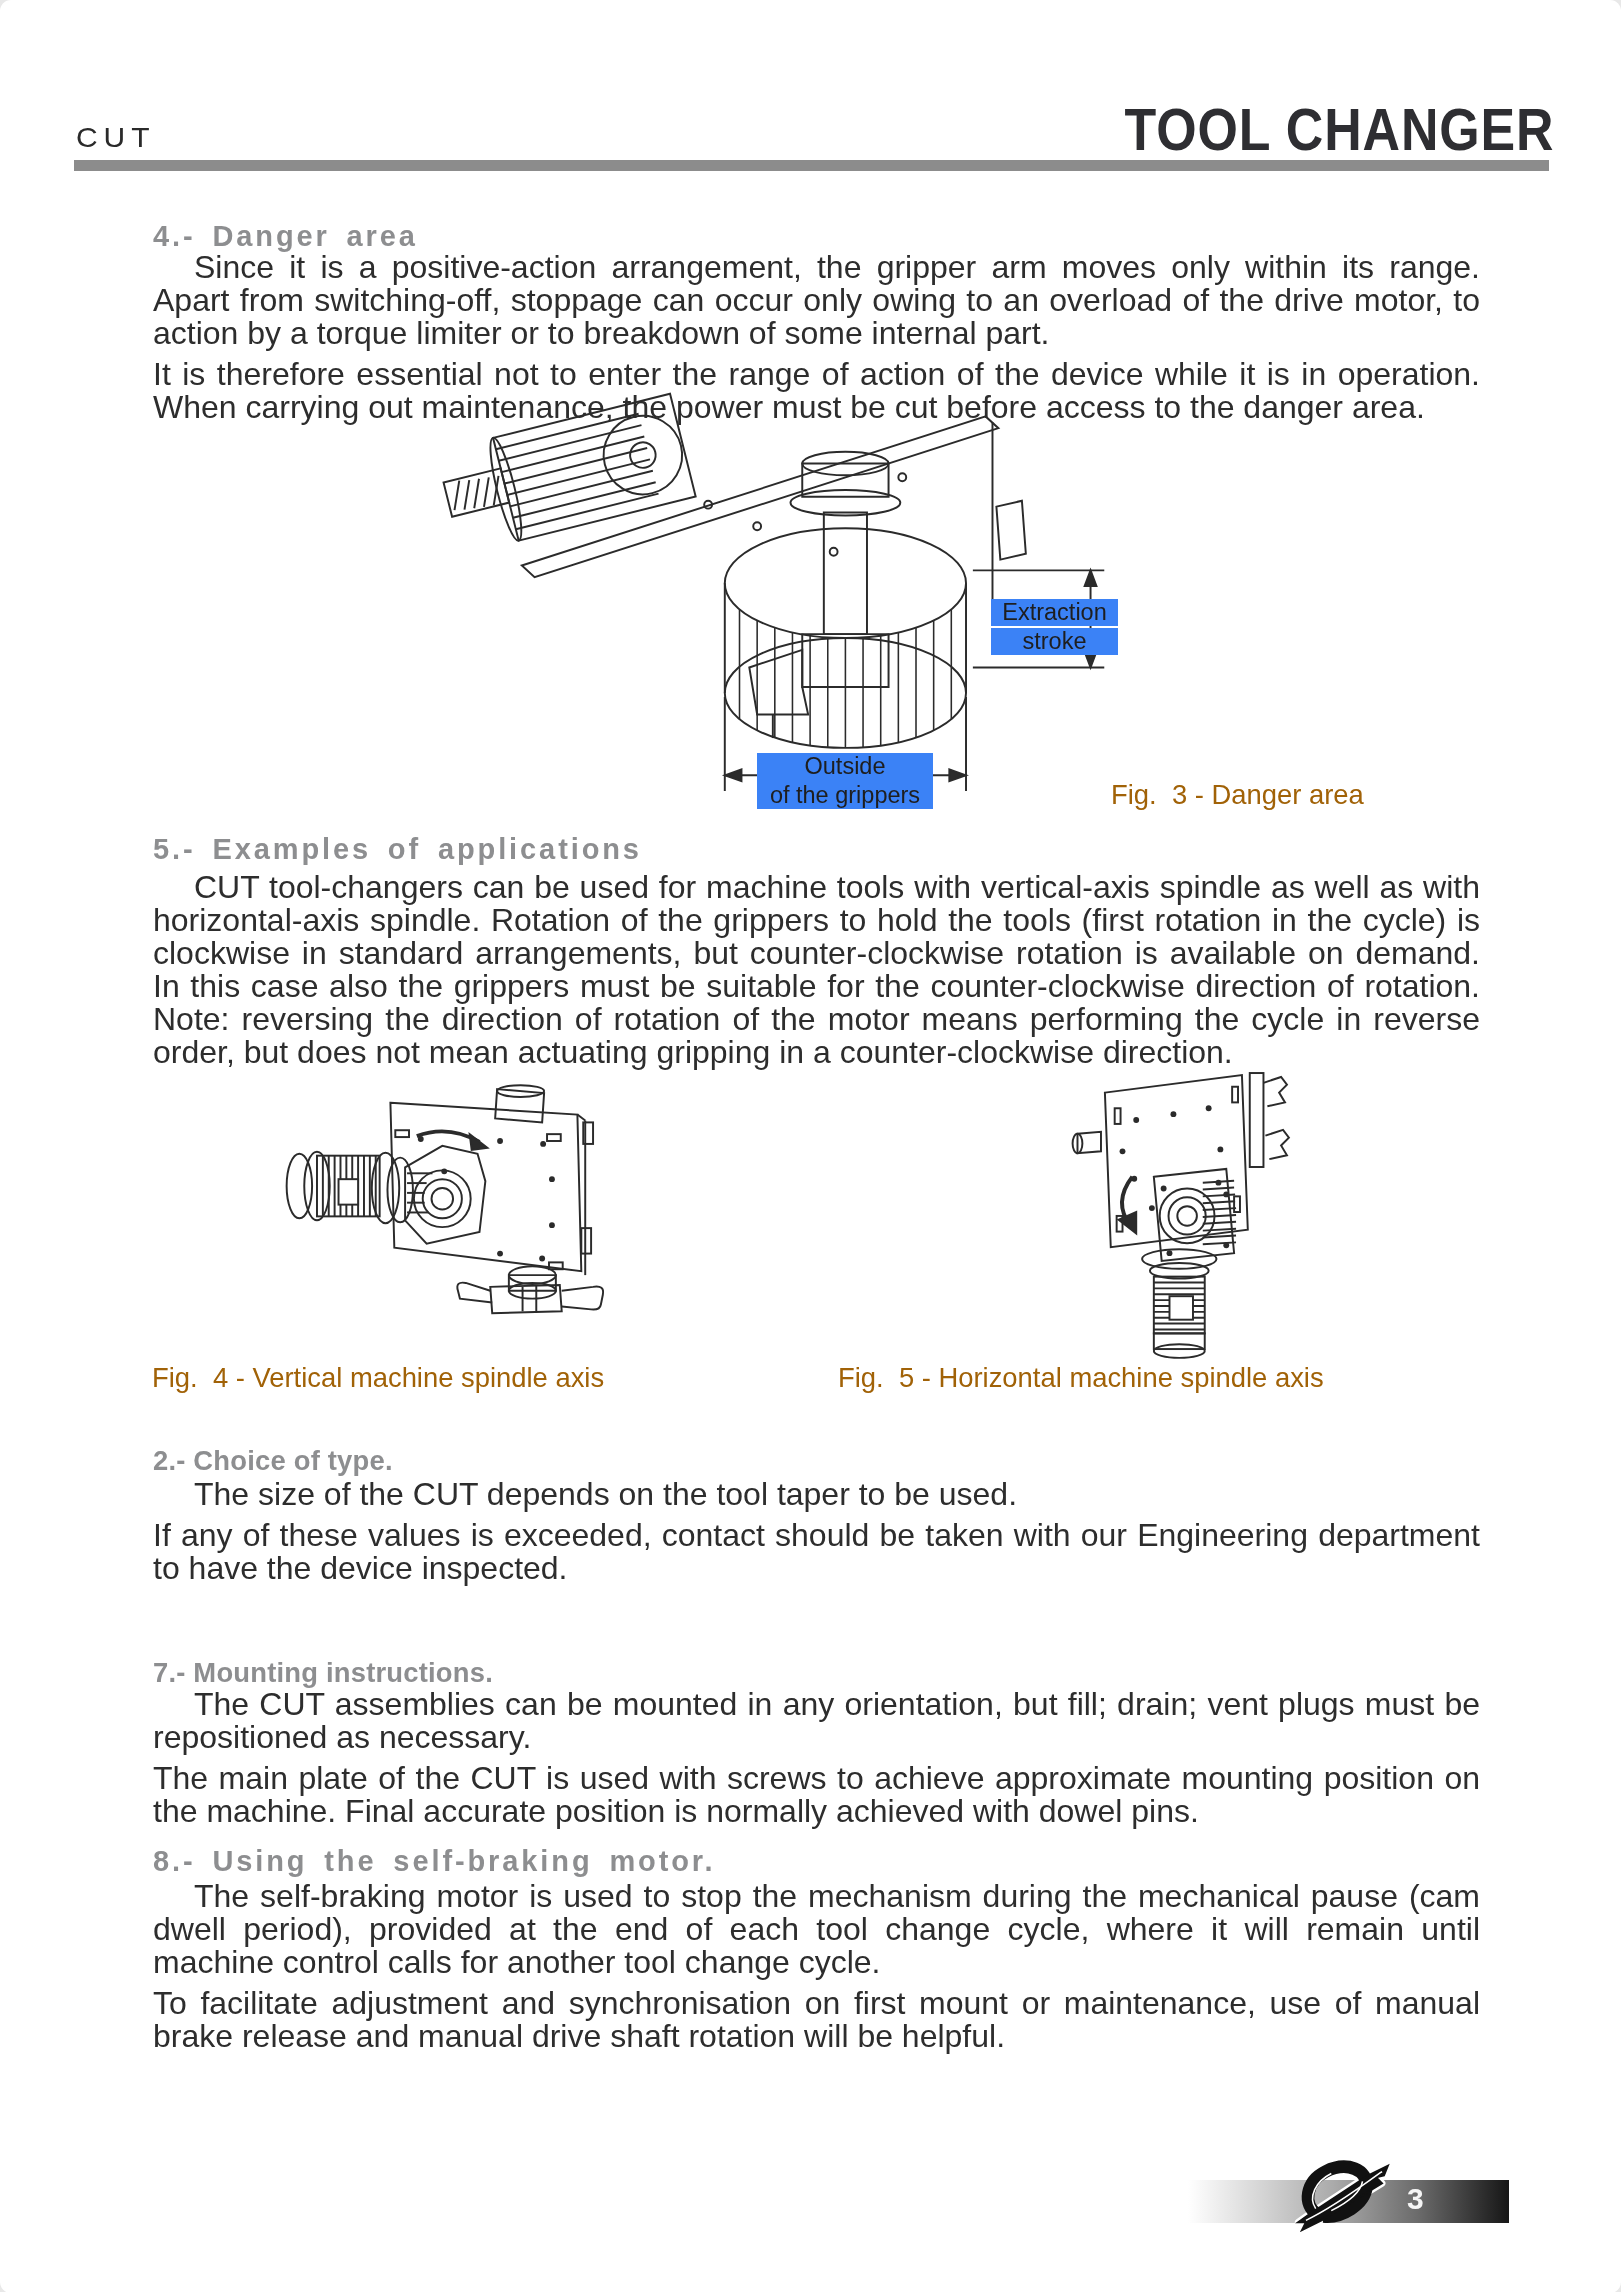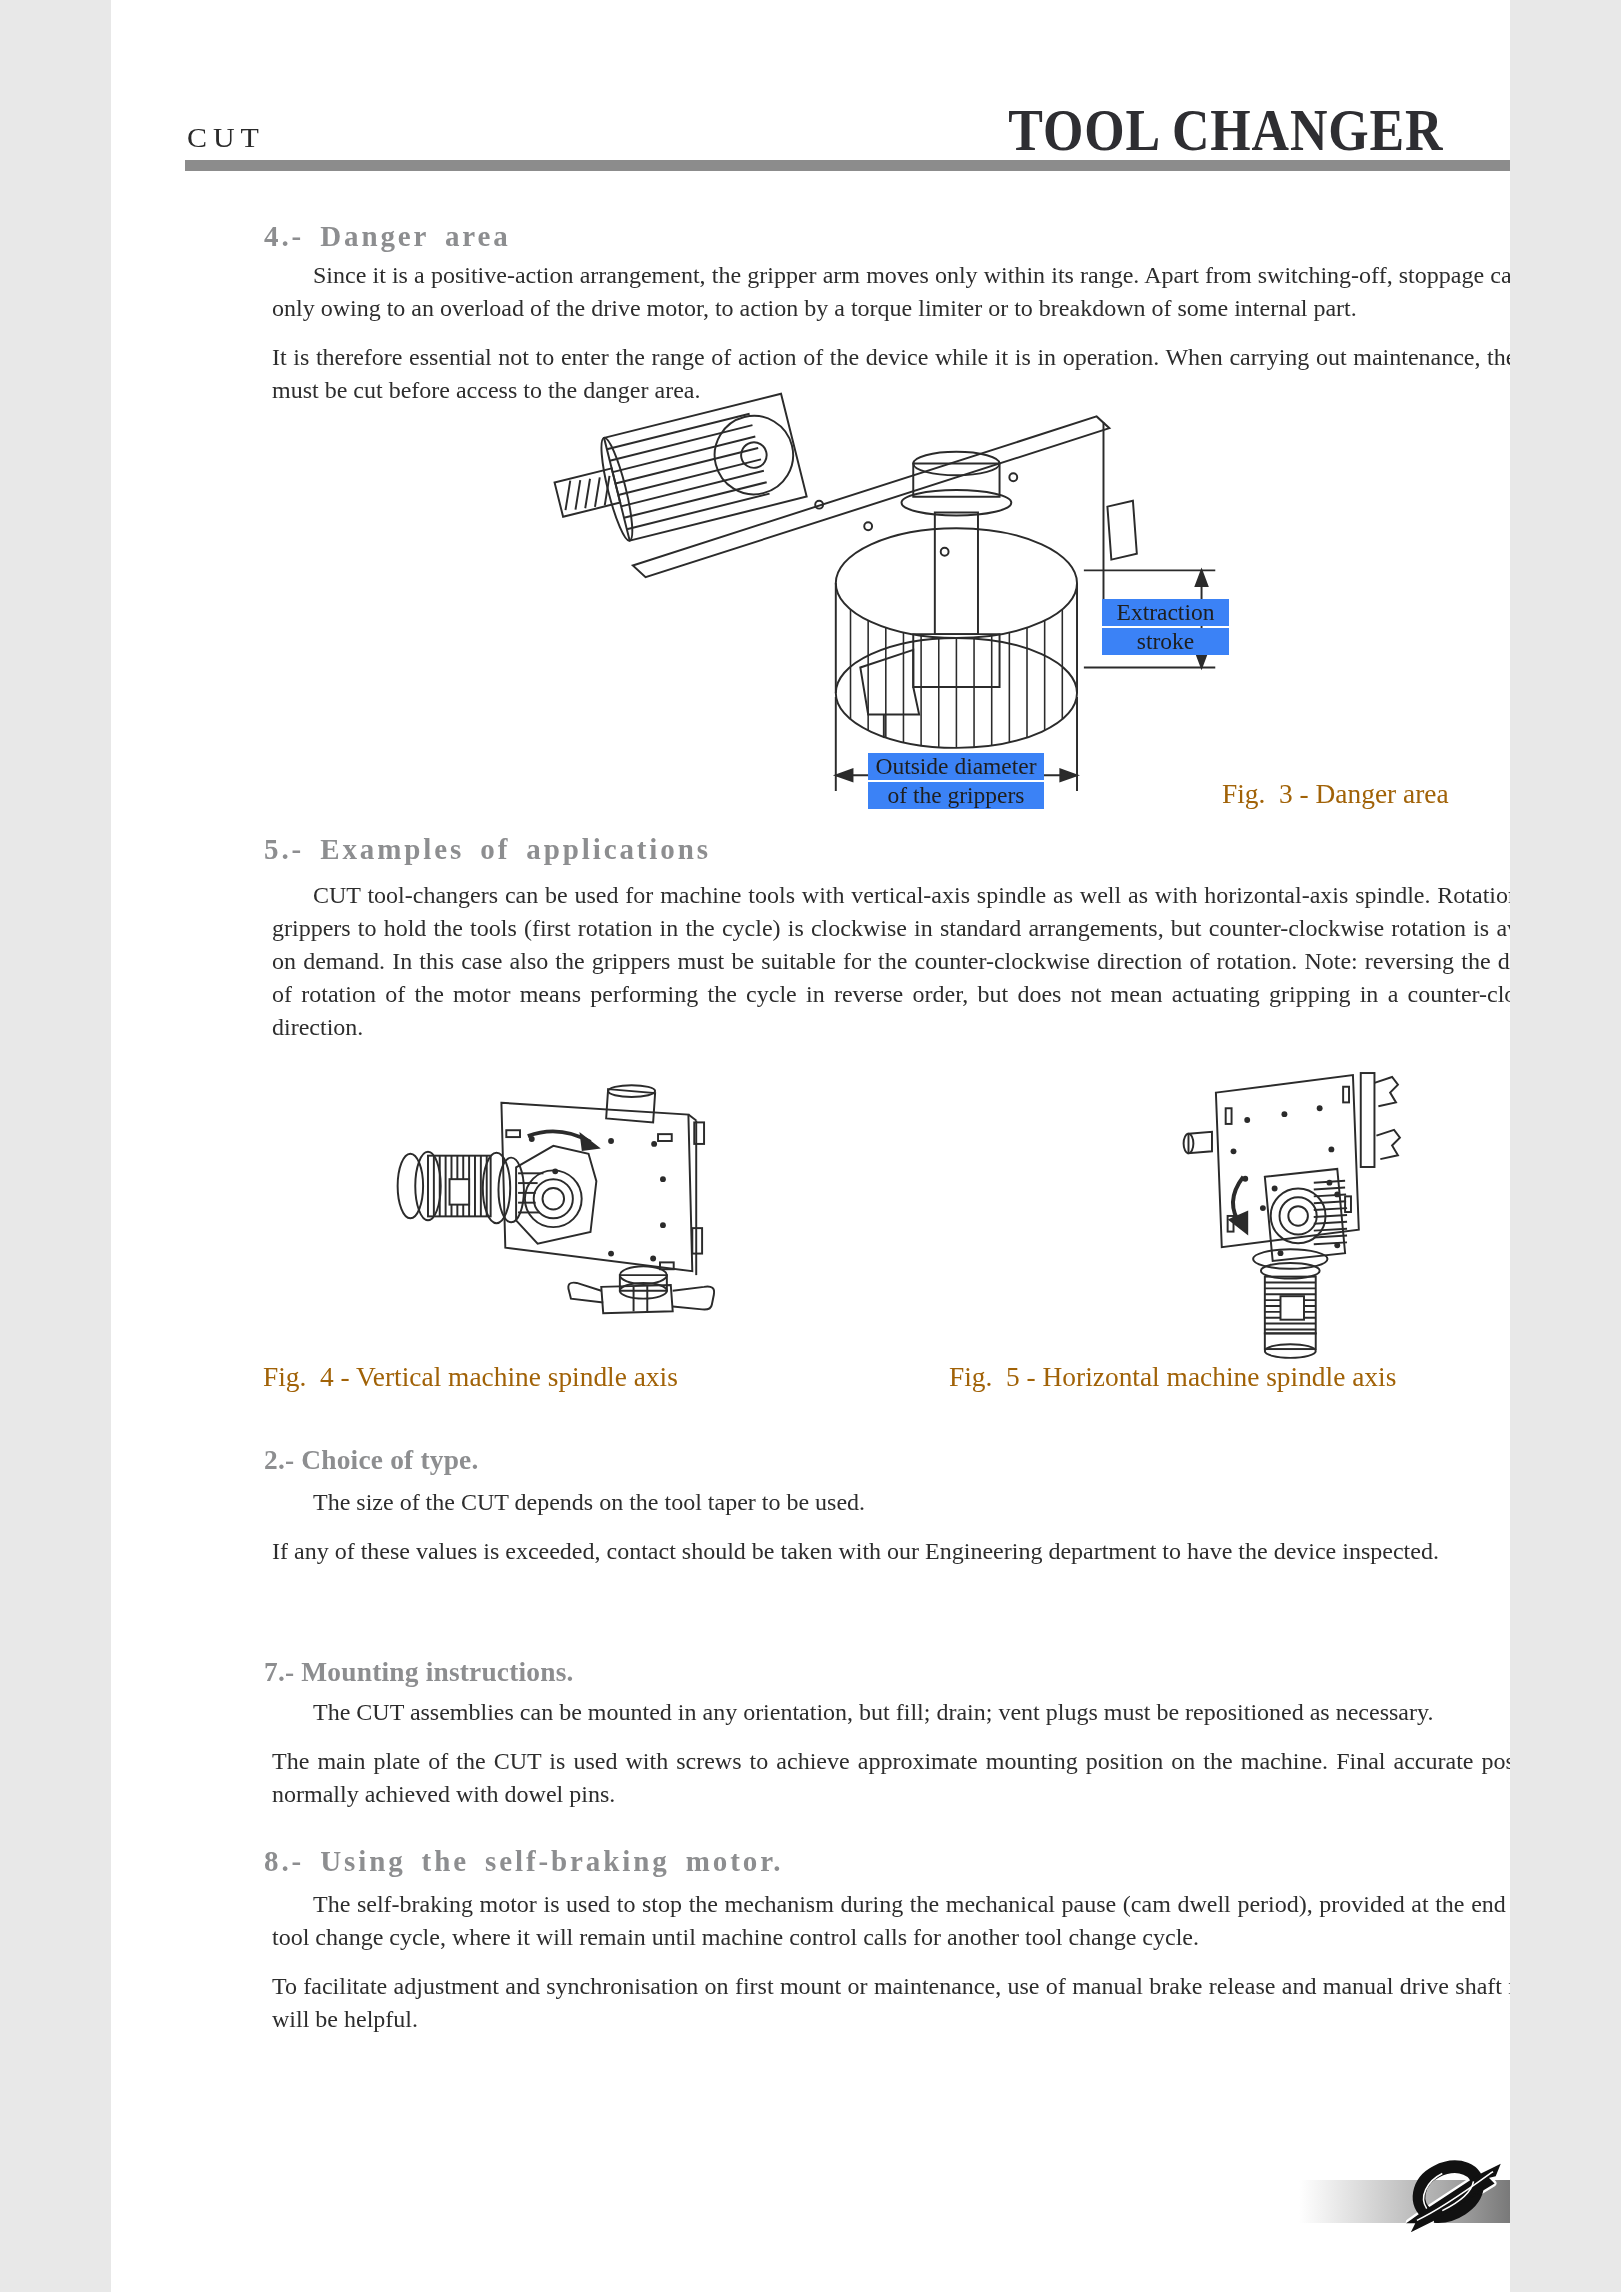--- a/index.html
+++ b/index.html
@@ -1,30 +1,30 @@
 <!DOCTYPE html>
 <html><head>
 <meta charset="utf-8">
 <style>
   html,body{margin:0;padding:0;background:#e8e8e8;}
-  .page{position:relative;width:1399px;height:2293px;background:#ffffff;margin:0 auto;
-        font-family:Liberation Serif, serif;color:#2d2d2d;overflow:hidden;}
+  .page{position:relative;width:1621px;height:2293px;background:#ffffff;margin:0 auto;
+        font-family:Liberation Sans, sans-serif;color:#2d2d2d;overflow:hidden;border-radius:11px;}
   
   .brand{position:absolute;left:76px;top:122px;font-size:30px;font-weight:400;
          letter-spacing:5.9px;color:#2a2a2a;transform:scaleY(0.92);transform-origin:left top;}
   .doc-title{position:absolute;right:67px;top:96px;font-size:59px;font-weight:700;
              color:#2e2e32;letter-spacing:1px;transform:scaleX(0.88);transform-origin:right top;}
   .rule{position:absolute;left:74px;top:160px;width:1475px;height:10.8px;background:#8c8c8c;}
   
   .sec-heading{position:absolute;left:145px;margin:8px;color:#8d8e90;font-weight:700;}
   .sec-heading.spaced{font-size:29px;letter-spacing:2.9px;word-spacing:5.9px;}
   .sec-heading.plain{font-size:27.4px;letter-spacing:0.2px;}
   
   .body-block{position:absolute;left:145px;width:1343px;}
-  .para{margin:16px;font-size:24px;line-height:33px;text-align:justify;color:#2d2d2d;}
+  .para{margin:8px;font-size:32px;line-height:33px;text-align:justify;color:#2d2d2d;}
   .para.indent{text-indent:41px;}
   
   .figwrap{position:absolute;}
   .figwrap svg{display:block;}
   .fig-label{position:absolute;font-size:23.5px;line-height:27.4px;text-align:center;
              color:#1e1e1e;background:#3b82f6;}
   .fig-caption{position:absolute;font-size:27.4px;color:#a16207;white-space:pre;}
   .lineart{stroke:#2b2b2b;fill:none;stroke-width:2;}
   
   .footer-bar{position:absolute;left:1188px;top:2180px;width:321px;height:43px;

